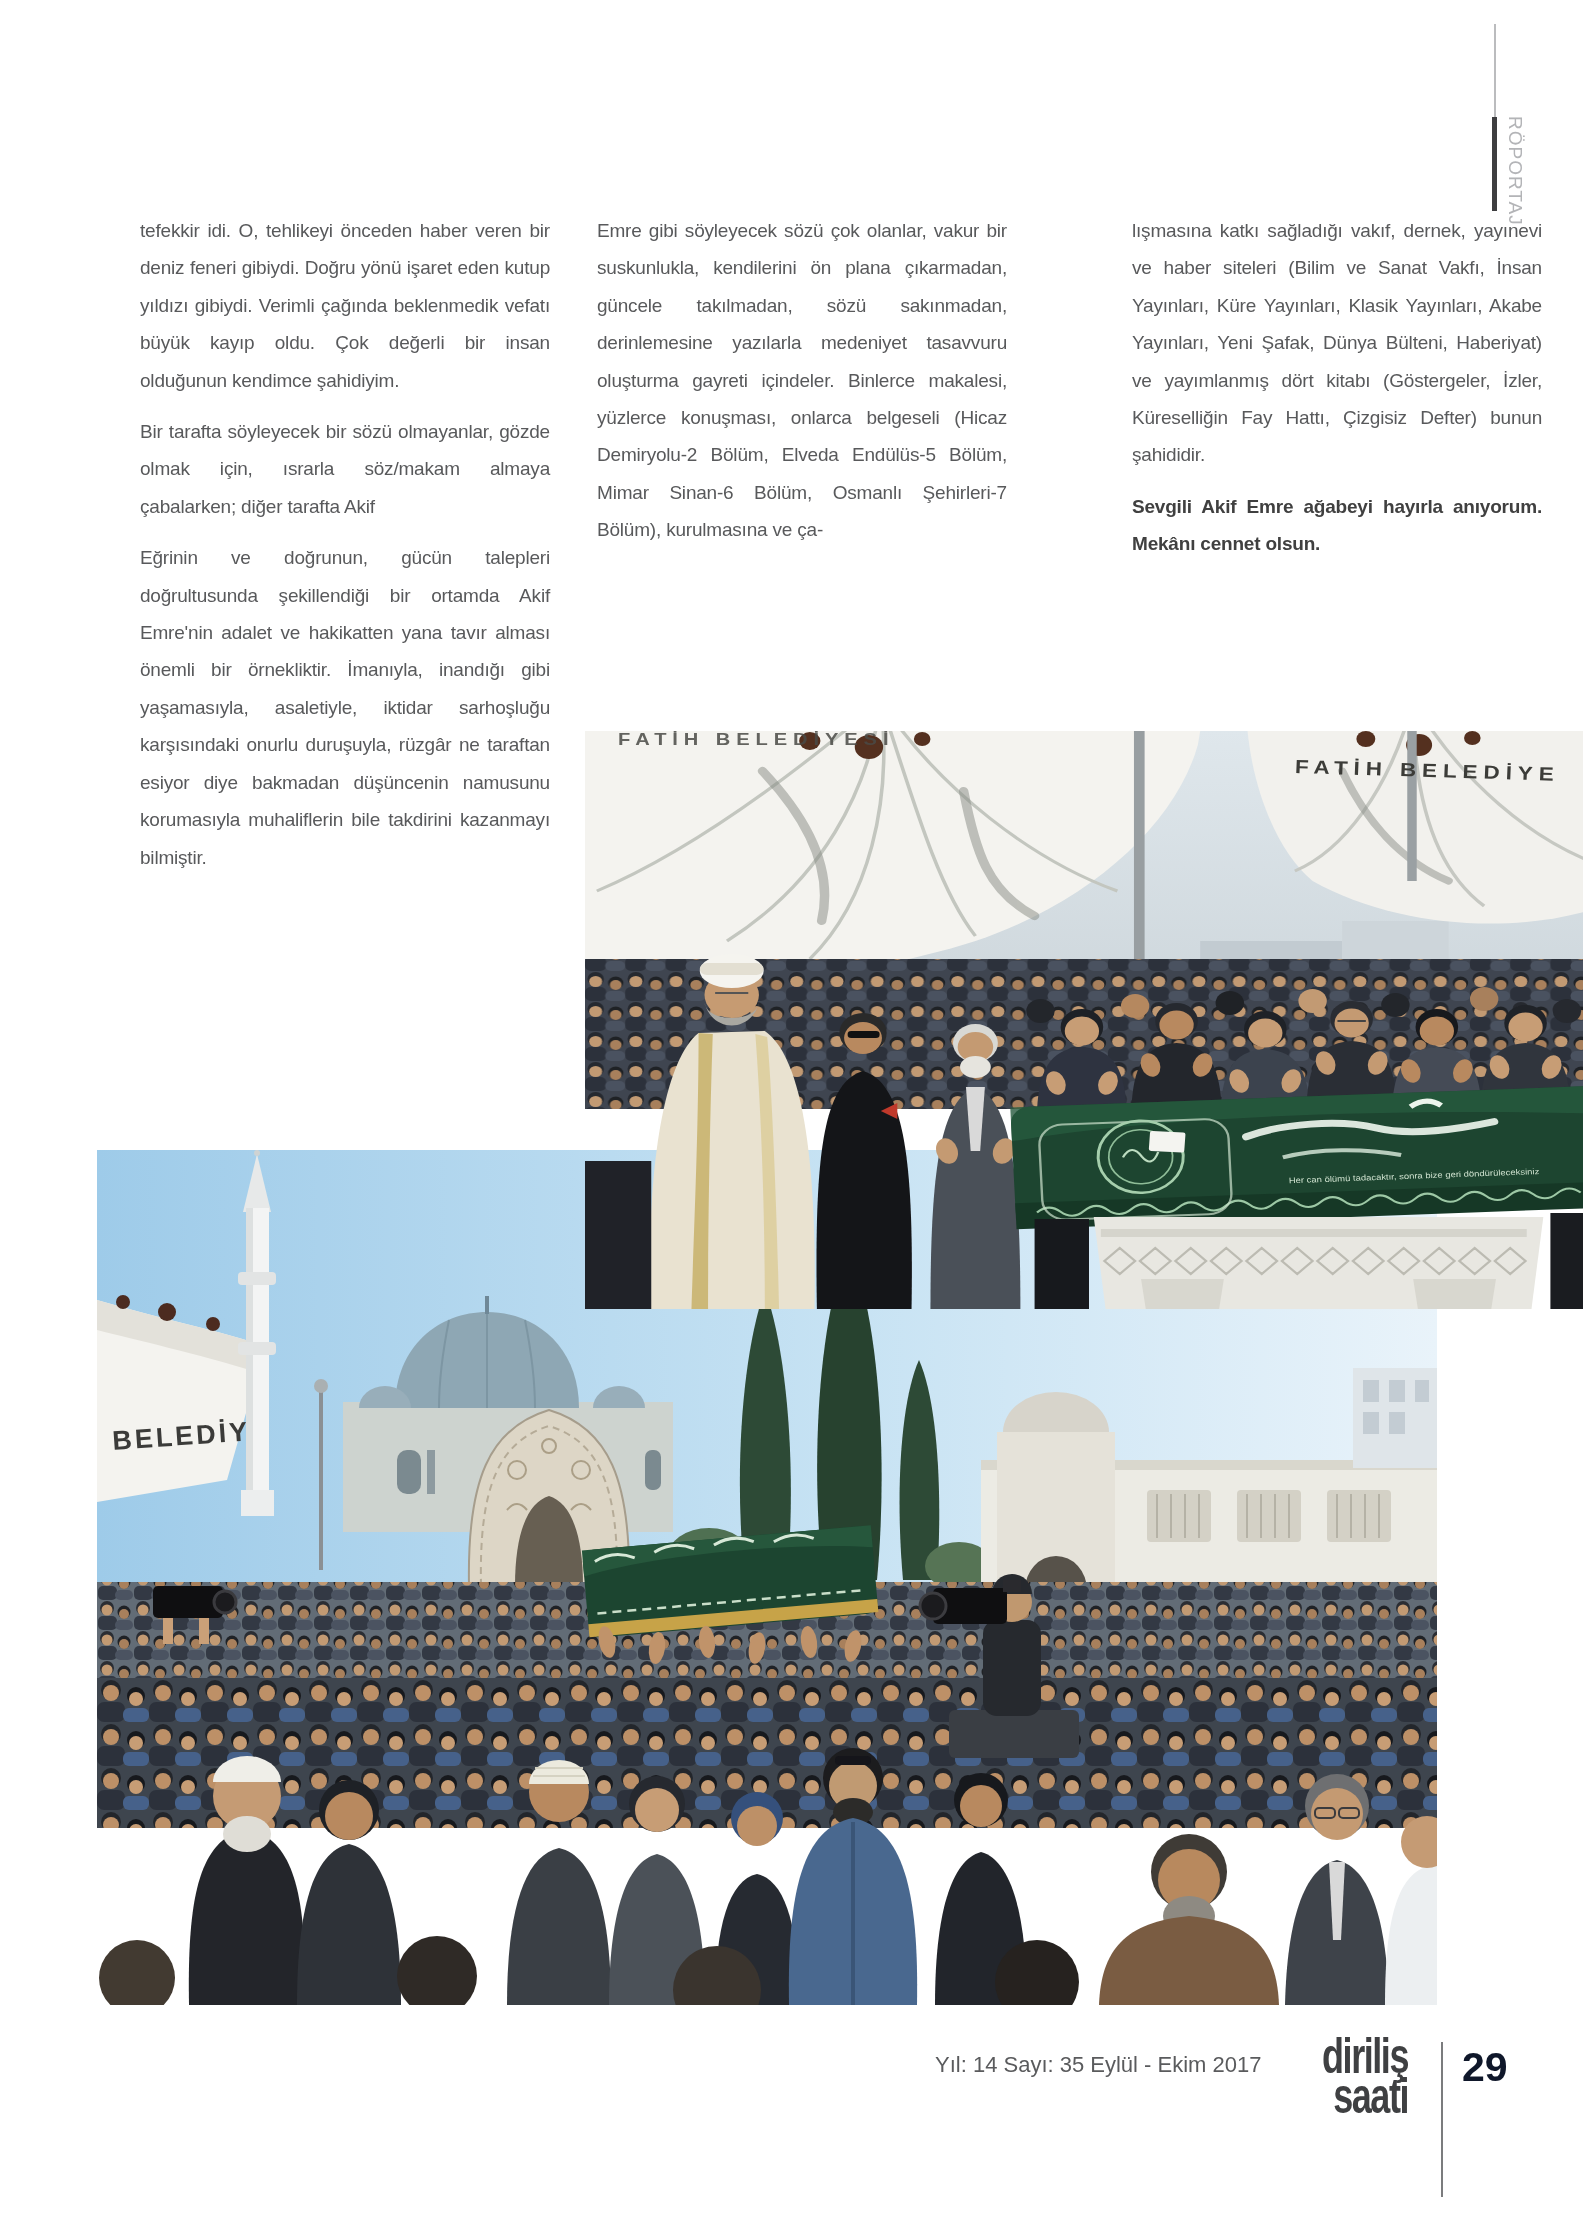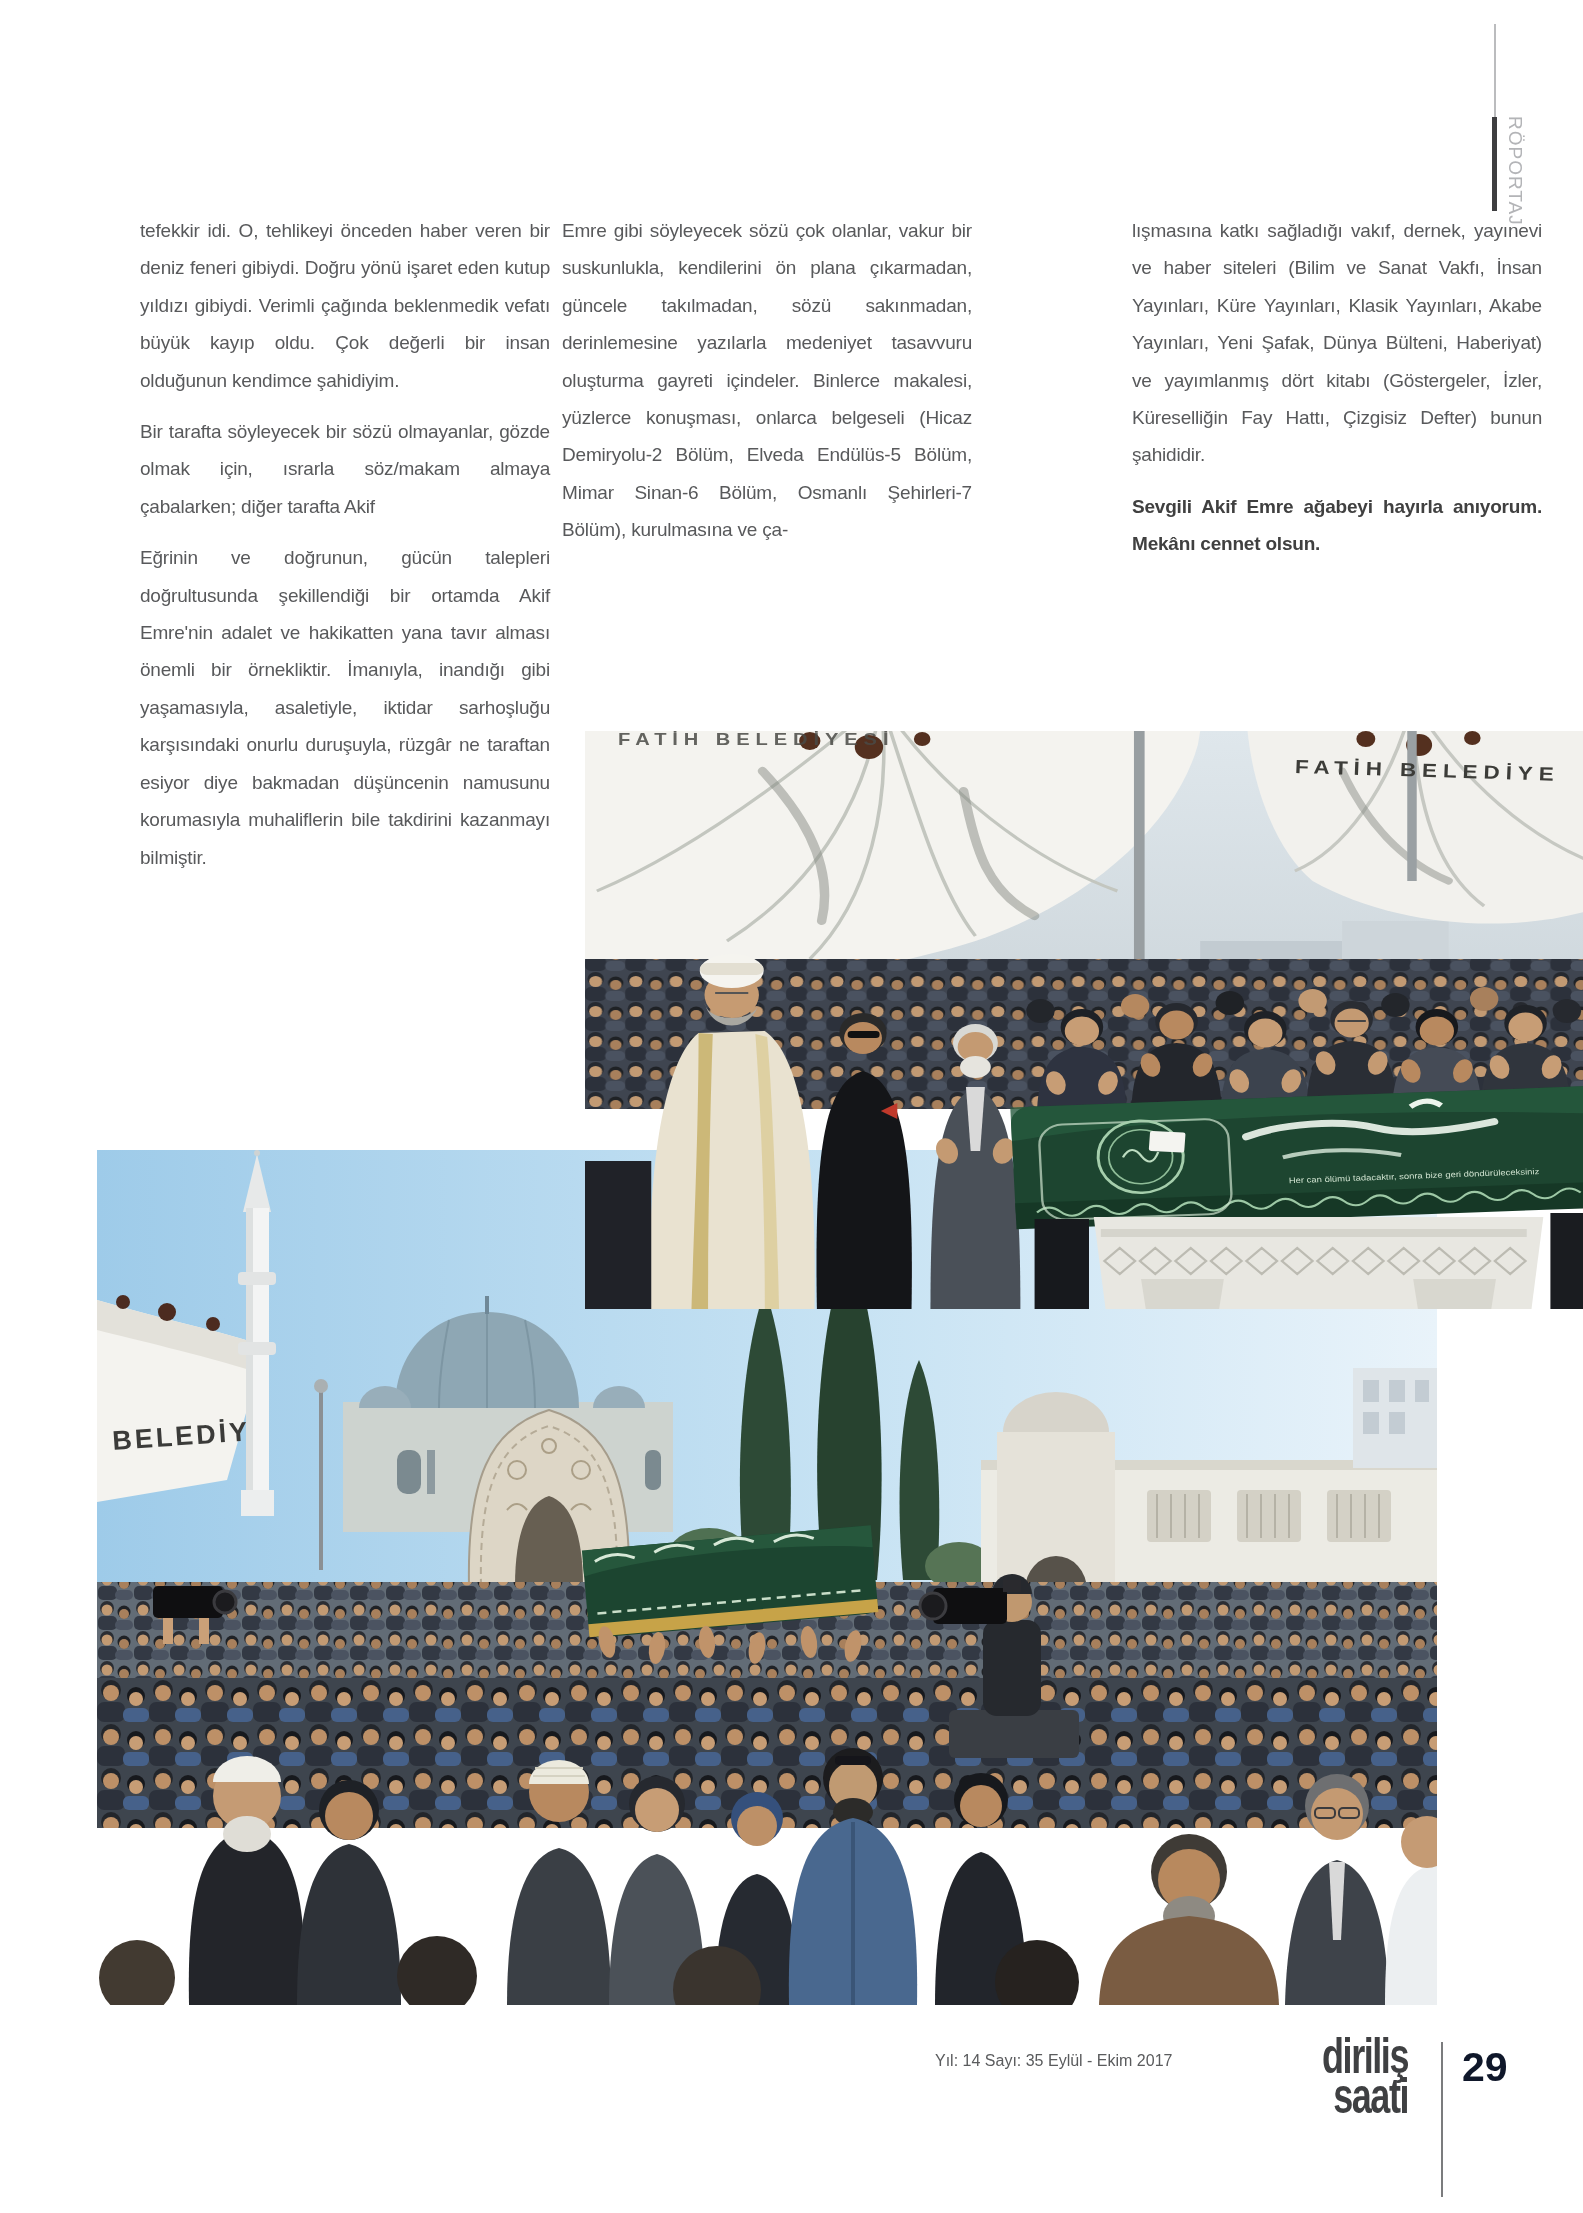--- a/index.html
+++ b/index.html
@@ -4,38 +4,38 @@
 <style>
   html,body{margin:0;padding:0;background:#ffffff;}
   body{width:1583px;height:2213px;font-family:"Liberation Sans",sans-serif;}
   .page{position:relative;width:1583px;height:2213px;background:#ffffff;overflow:hidden;}
 
   
   .col{position:absolute;top:212px;width:410px;font-size:19px;line-height:37.4px;
        color:#58595b;text-align:justify;letter-spacing:-0.2px;}
   .col p{margin:0 0 14px 0;}
   .col-1{left:140px;}
-  .col-2{left:562px;}
+  .col-2{left:597px;}
   .col-3{left:1088px;margin-left:44px;}
   .bold-para{font-weight:bold;color:#404040;}
 
   
   .sidebar-line{position:absolute;left:1494px;top:24px;width:2px;height:93px;background:#bbbcbe;}
   .sidebar-bar{position:absolute;left:1492px;top:117px;width:5px;height:94px;background:#3e3e40;}
   .sidebar-label{position:absolute;left:1504px;top:116px;writing-mode:vertical-rl;
        font-size:19px;letter-spacing:1px;color:#b3b4b7;}
 
   
   .photo{position:absolute;overflow:hidden;}
   .photo-top{left:585px;top:731px;width:1008px;height:578px;z-index:2;}
   .photo-bottom{left:97px;top:1150px;width:1340px;height:855px;z-index:1;}
   .photo svg{display:block;width:100%;height:100%;}
 
   
-  .footer-issue{position:absolute;left:935px;top:2052px;font-size:16px;color:#5a5b5d;}
+  .footer-issue{position:absolute;left:935px;top:2052px;font-size:22px;color:#5a5b5d;}
   .footer-logo{position:absolute;left:1258px;top:2036px;width:150px;text-align:right;
        font-weight:bold;color:#3f4042;font-size:50px;line-height:40px;letter-spacing:-2px;
        transform:scaleX(0.72);transform-origin:100% 0;}
   .footer-divider{position:absolute;left:1441px;top:2042px;width:2px;height:155px;background:#7b7c7e;}
   .footer-page{position:absolute;left:1462px;top:2044px;font-size:41px;font-weight:bold;color:#0f172a;}
 </style>
 </head>
 <body>
 
 <div class="page">

